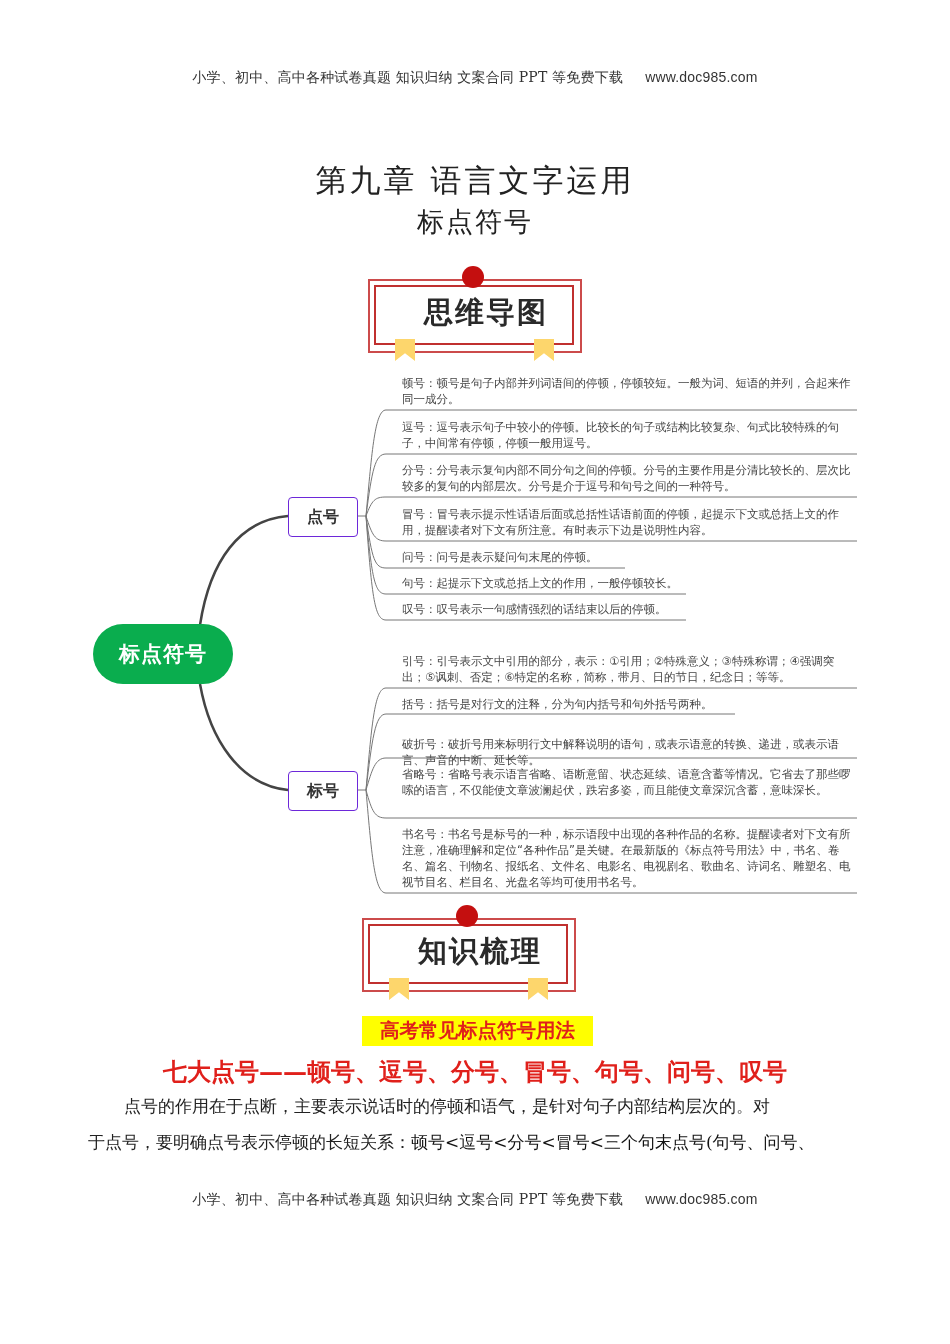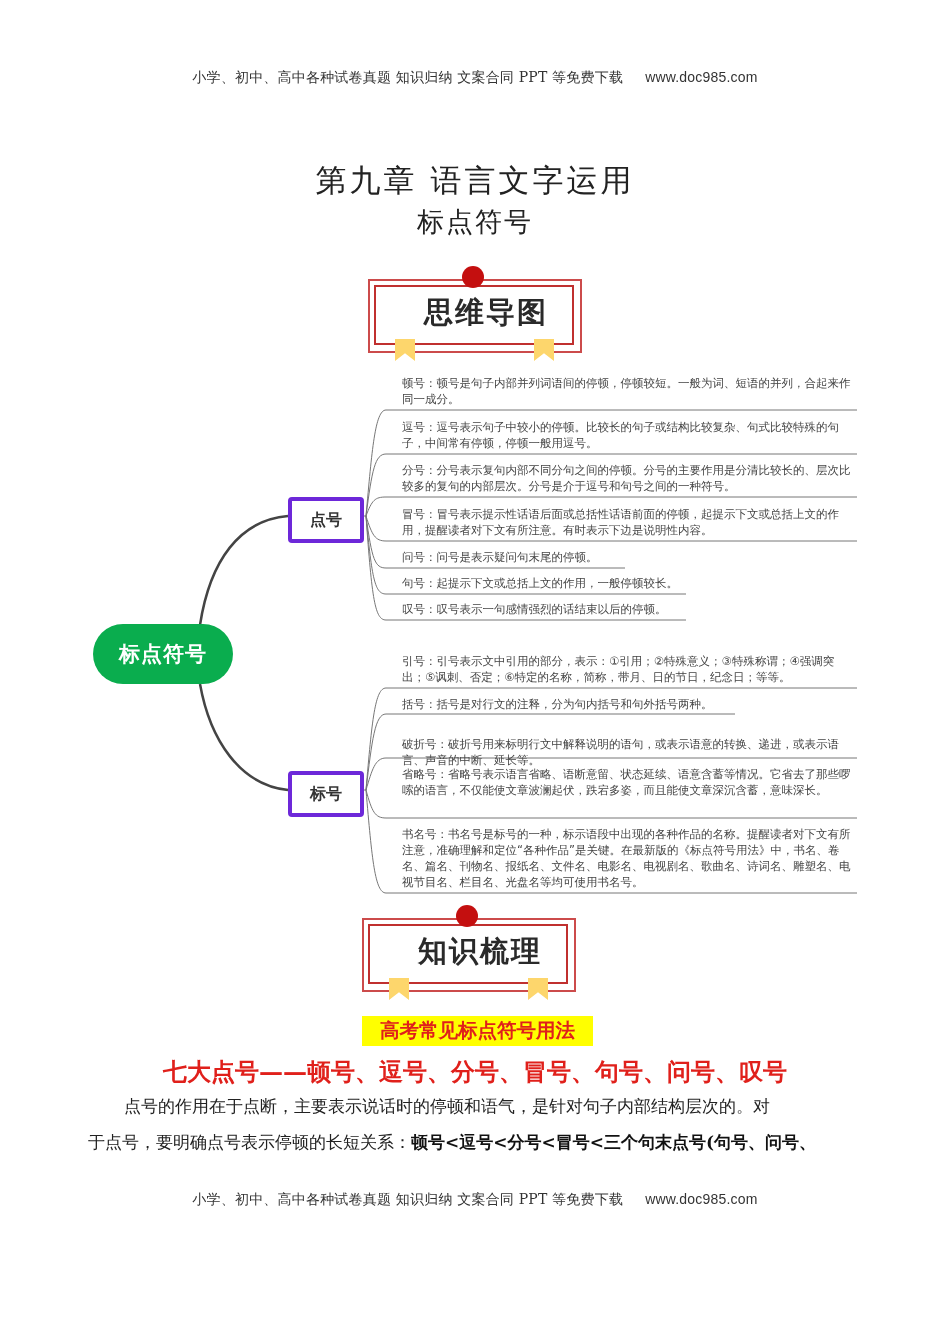--- a/index.html
+++ b/index.html
@@ -42,21 +42,21 @@
   .badge .ribbon.r { left: 166px; }
 
   
   .mm-svg { position: absolute; left: 0; top: 0; }
   .root-node {
     position: absolute; left: 93px; top: 624px; width: 140px; height: 60px;
     border-radius: 30px; background: #0aad4e; color: #fff;
     font-size: 21px; font-weight: bold; text-align: center; line-height: 60px; letter-spacing: 1px;
   }
   .branch-node {
-    position: absolute; width: 68px; height: 38px; border: 4px solid #6d28d9;
+    position: absolute; width: 68px; height: 38px; border: 1px solid #6d28d9;
     border-radius: 4px; background: #fff; text-align: center; line-height: 38px;
     font-size: 16px; font-weight: bold; color: #333;
   }
   .leaf {
     position: absolute; left: 402px; width: 450px;
     font-size: 11.5px; line-height: 16px; color: #444;
   }
 
   .hl-title {
     position: absolute; top: 1016px; left: 362px; padding: 0 18px;
@@ -67,21 +67,21 @@
     position: absolute; top: 1056px; left: 0; width: 950px; text-align: center;
     color: #e0201b; font-size: 24px; font-weight: bold;
     font-family: "DejaVu Serif", "Liberation Serif", serif;
   }
   .para {
     position: absolute; left: 88px; width: 790px; font-size: 17px; color: #222;
     font-family: "DejaVu Serif", "Liberation Serif", serif; white-space: nowrap;
   }
   .para.p1 { top: 1095px; text-indent: 36px; }
   .para.p2 { top: 1131px; }
-  .para b { font-weight: bold; color: #111; }
+  .para b { font-weight: normal; color: #111; }
 </style>
 </head>
 <body>
 
 <div class="hdr">
   <span>小学、初中、高中各种试卷真题  知识归纳  文案合同  PPT 等免费下载</span><span class="url">www.doc985.com</span>
 </div>
 
 <div class="chapter-title">第九章 语言文字运用</div>
 <div class="sub-title">标点符号</div>

